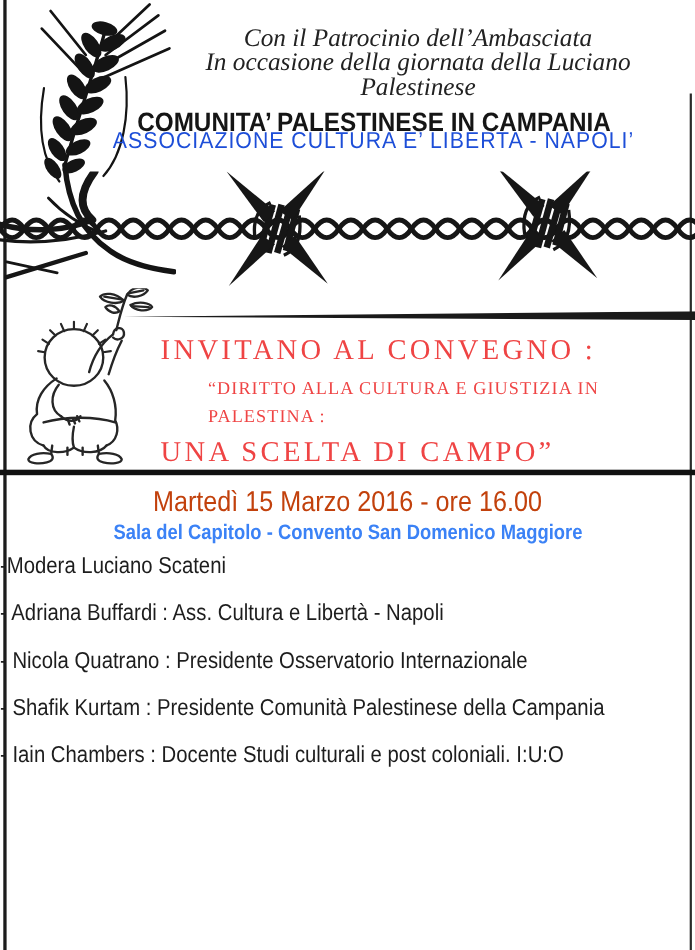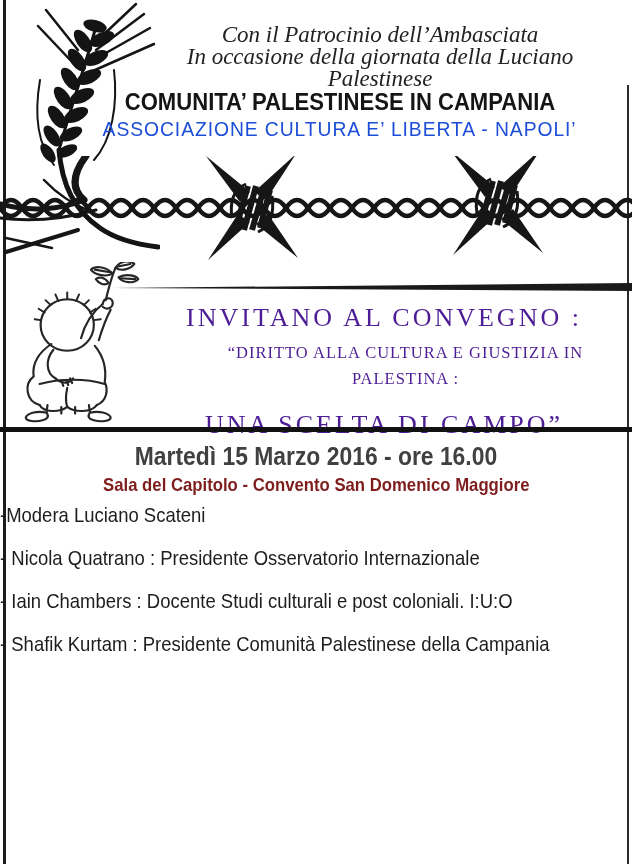--- a/index.html
+++ b/index.html
@@ -7,37 +7,37 @@
         font-family:"Liberation Sans",sans-serif;color:#1a1a1a;}
   .abs{position:absolute;}
   
   .edge-left{left:3px;top:0;width:3px;height:864px;background:#1c1c1c;}
   .edge-right{left:627px;top:85px;width:2px;height:779px;background:#2a2a2a;}
   
   .patronage{top:8px;left:140px;width:480px;text-align:center;
              font-family:"Liberation Serif",serif;font-style:italic;
              font-size:23px;line-height:22px;color:#222;margin-top:16px;}
   
-  .title1{top:88px;left:66px;width:548px;text-align:center;
+  .title1{top:98px;left:66px;width:548px;text-align:center;
           font-size:24px;font-weight:bold;letter-spacing:0px;color:#151515;white-space:nowrap;}
   .title2{top:117px;left:66px;width:548px;text-align:center;
           font-size:21px;font-weight:400;letter-spacing:1px;color:#1d4ed8;white-space:nowrap;}
   .cond{display:inline-block;transform:scaleX(0.92);}
   
-  .invite{top:302px;left:146px;width:476px;text-align:center;
-          font-family:"Liberation Serif",serif;color:#4c1d95;}
+  .invite{top:302px;left:146px;width:476px;
+          font-family:"Liberation Serif",serif;color:#ef4444;}
   .invite-l1{font-size:26px;line-height:32px;letter-spacing:3px;}
   .invite-l2{font-size:16.5px;line-height:26px;letter-spacing:1px;margin-top:6px;margin-left:43px;}
-  .invite-l3{font-size:26px;line-height:34px;letter-spacing:3px;margin-top:16px;}
+  .invite-l3{font-size:26px;line-height:34px;letter-spacing:3px;margin-top:2px;}
   
   .divider{top:427px;left:0;width:632px;height:5px;background:#111;}
   
   .event{top:440px;left:20px;width:592px;text-align:center;}
-  .event-date{font-size:26px;font-weight:bold;line-height:32px;color:#404040;white-space:nowrap;}
-  .event-venue{font-size:19px;font-weight:bold;line-height:26px;color:#7f1d1d;white-space:nowrap;}
+  .event-date{font-size:26px;font-weight:normal;line-height:32px;color:#c2410c;white-space:nowrap;}
+  .event-venue{font-size:19px;font-weight:bold;line-height:26px;color:#3b82f6;white-space:nowrap;}
   .cond88{display:inline-block;transform:scaleX(0.88);}
   
   .speakers{top:504px;left:0;width:612px;}
   .speaker{height:22px;line-height:22px;margin-bottom:21px;
            font-size:21px;color:#1d1d1d;white-space:nowrap;}
   .speaker>span{display:inline-block;transform:scaleX(0.88);transform-origin:left center;}
   svg{display:block;}
 </style>
 </head>
 <body>
@@ -182,18 +182,19 @@
     <div class="event-date">
       <span class="cond88">Martedì 15 Marzo 2016 - ore 16.00</span>
     </div>
     <div class="event-venue">
       <span class="cond88">Sala del Capitolo - Convento San Domenico Maggiore</span>
     </div>
   </div>
 
   <div class="abs speakers">
     <div class="speaker"><span>-Modera Luciano Scateni</span></div>
+    <div class="speaker"><span>- Adriana Buffardi : Ass. Cultura e Libertà - Napoli</span></div>
     <div class="speaker"><span>- Nicola Quatrano : Presidente Osservatorio Internazionale</span></div>
+    <div class="speaker"><span>- Shafik Kurtam : Presidente Comunità Palestinese della Campania</span></div>
     <div class="speaker"><span>- Iain Chambers : Docente Studi culturali e post coloniali. I:U:O</span></div>
-    <div class="speaker"><span>- Shafik Kurtam : Presidente Comunità Palestinese della Campania</span></div>
   </div>
 
 </div>
 
 </body></html>

